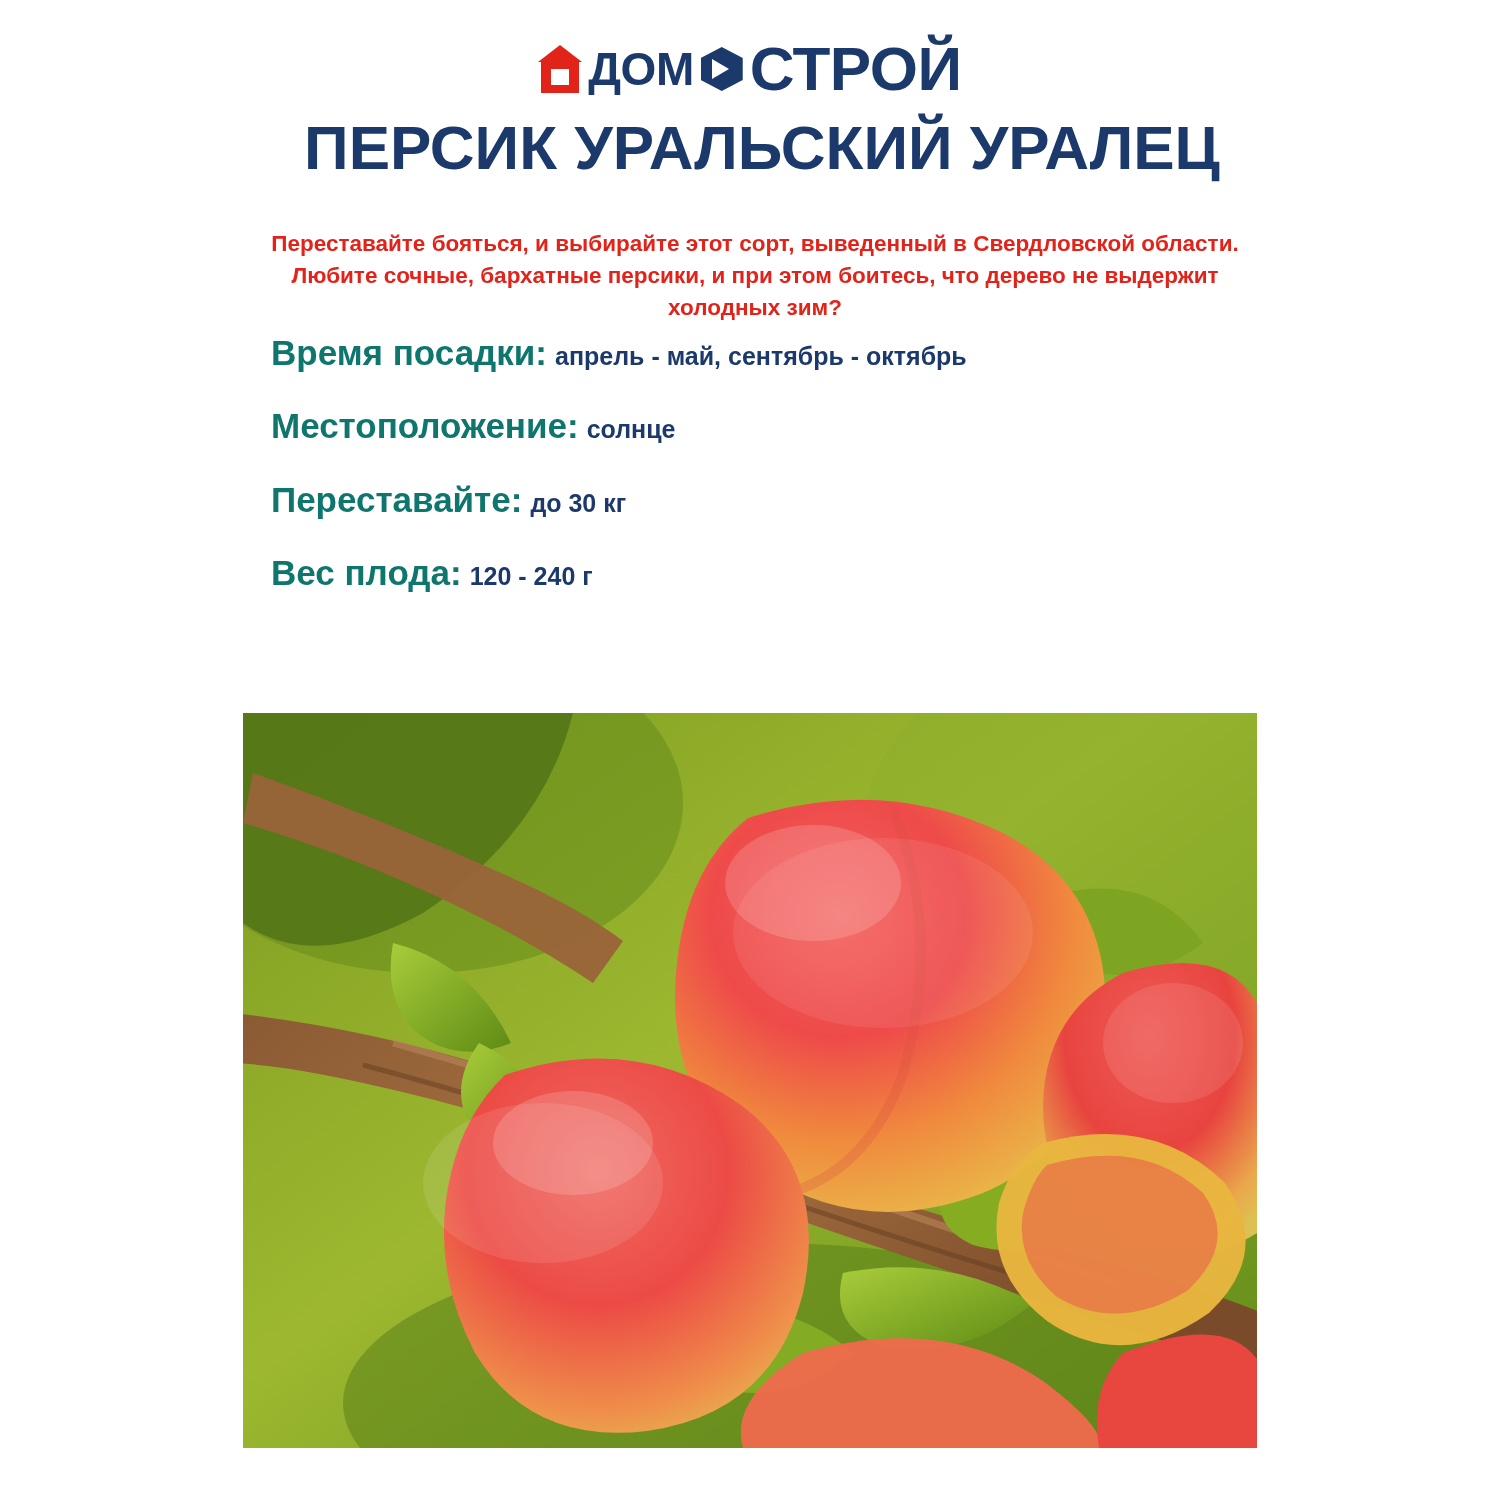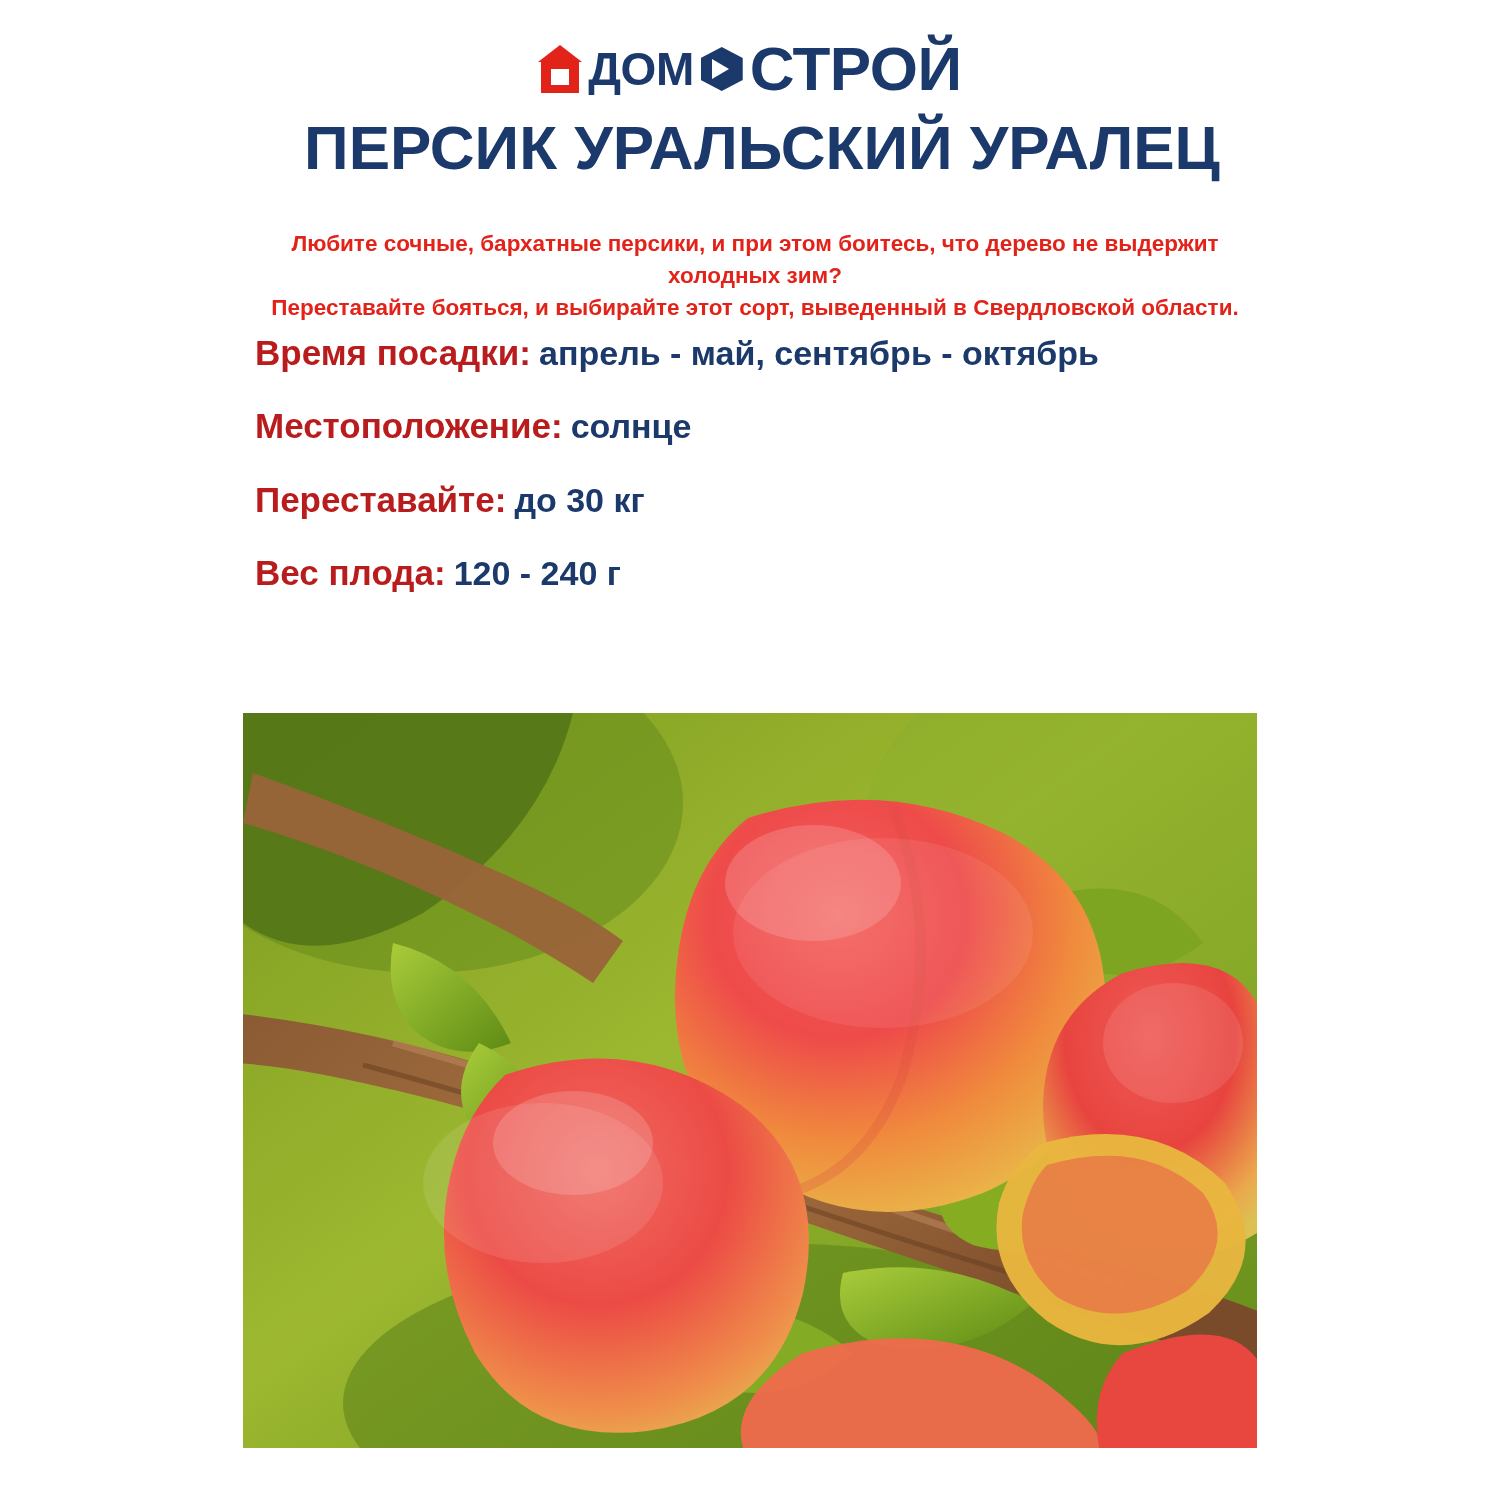--- a/index.html
+++ b/index.html
@@ -143,28 +143,29 @@
     top: 332px;
     left: 255px;
     width: 1050px;
   }
   .spec-row {
     margin-bottom: 32px;
     line-height: 1.18;
     white-space: nowrap;
   }
   .spec-label {
-    color: #b91c1c;
+    color: #0f766e;
     font-weight: bold;
     font-size: 35px;
+    margin-left: 16px;
   }
   .spec-value {
     color: #1b3a6b;
     font-weight: bold;
-    font-size: 34px;
+    font-size: 25px;
     margin-left: 8px;
   }
 
   
   .photo {
     position: absolute;
     left: 243px;
     top: 713px;
     width: 1014px;
     height: 735px;
@@ -194,22 +195,22 @@
         <span class="hex"></span>
         <span class="arrow"></span>
       </span>
       <span class="logo-text-b">СТРОЙ</span>
     </div>
   </div>
 
   <div class="title">ПЕРСИК УРАЛЬСКИЙ УРАЛЕЦ</div>
 
   <div class="intro">
+    <div>Переставайте бояться, и выбирайте этот сорт, выведенный в Свердловской области.</div>
     <div>Любите сочные, бархатные персики, и при этом боитесь, что дерево не выдержит холодных зим?</div>
-    <div>Переставайте бояться, и выбирайте этот сорт, выведенный в Свердловской области.</div>
   </div>
 
   <div class="specs">
     <div class="spec-row">
       <span class="spec-label">Время посадки:</span><span class="spec-value">апрель - май, сентябрь - октябрь</span>
     </div>
     <div class="spec-row">
       <span class="spec-label">Местоположение:</span><span class="spec-value">солнце</span>
     </div>
     <div class="spec-row">

